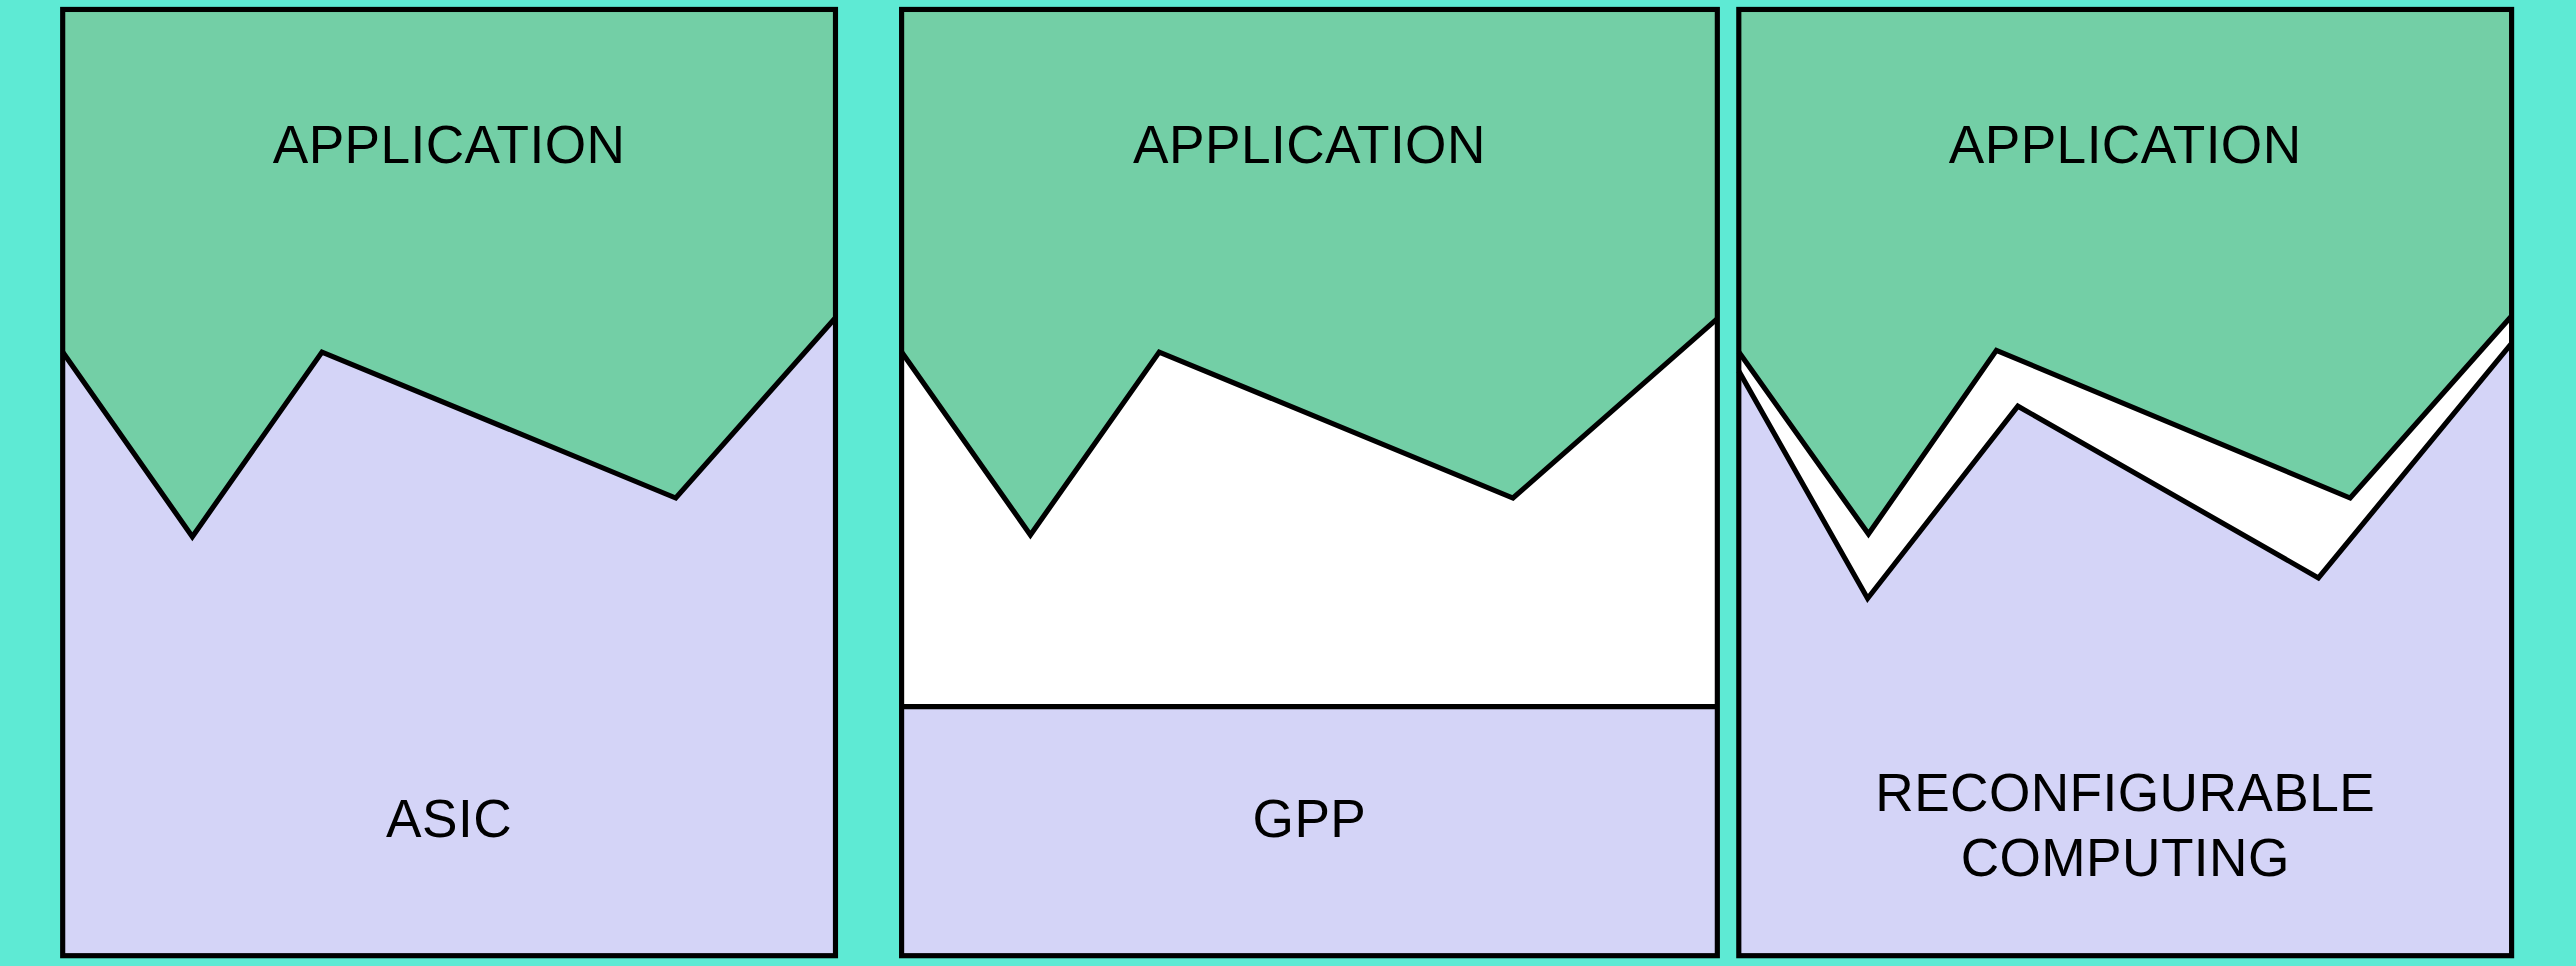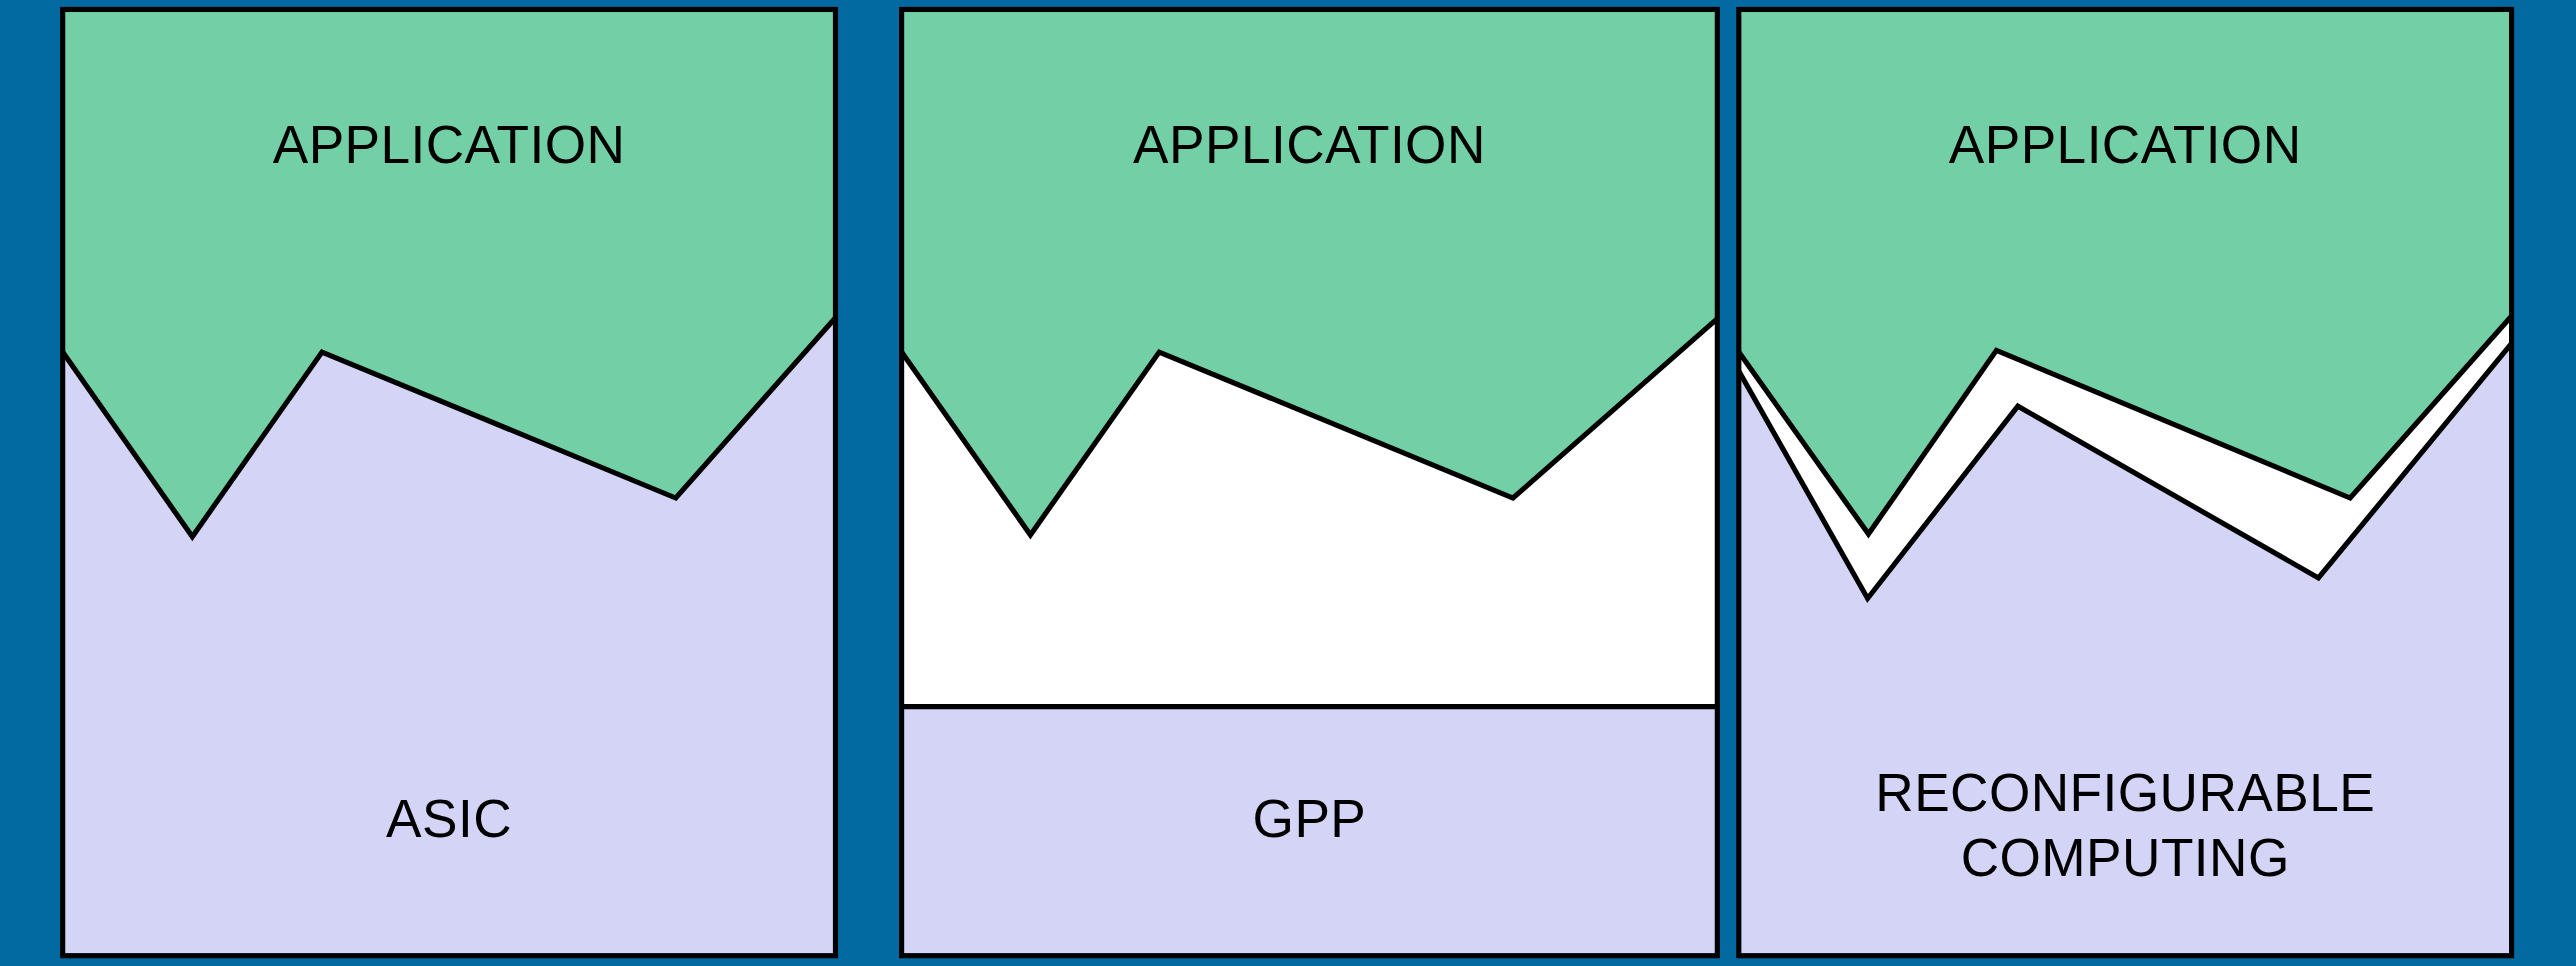--- a/index.html
+++ b/index.html
@@ -8,21 +8,21 @@
     padding: 0;
     background: #ffffff;
   }
   body {
     font-family: "Liberation Sans", sans-serif;
   }
   #canvas {
     position: relative;
     width: 2576px;
     height: 966px;
-    background: #0369a1;
+    background: #5eead4;
     overflow: hidden;
   }
   #canvas svg {
     position: absolute;
     left: 0;
     top: 0;
     width: 2576px;
     height: 966px;
     display: block;
   }

